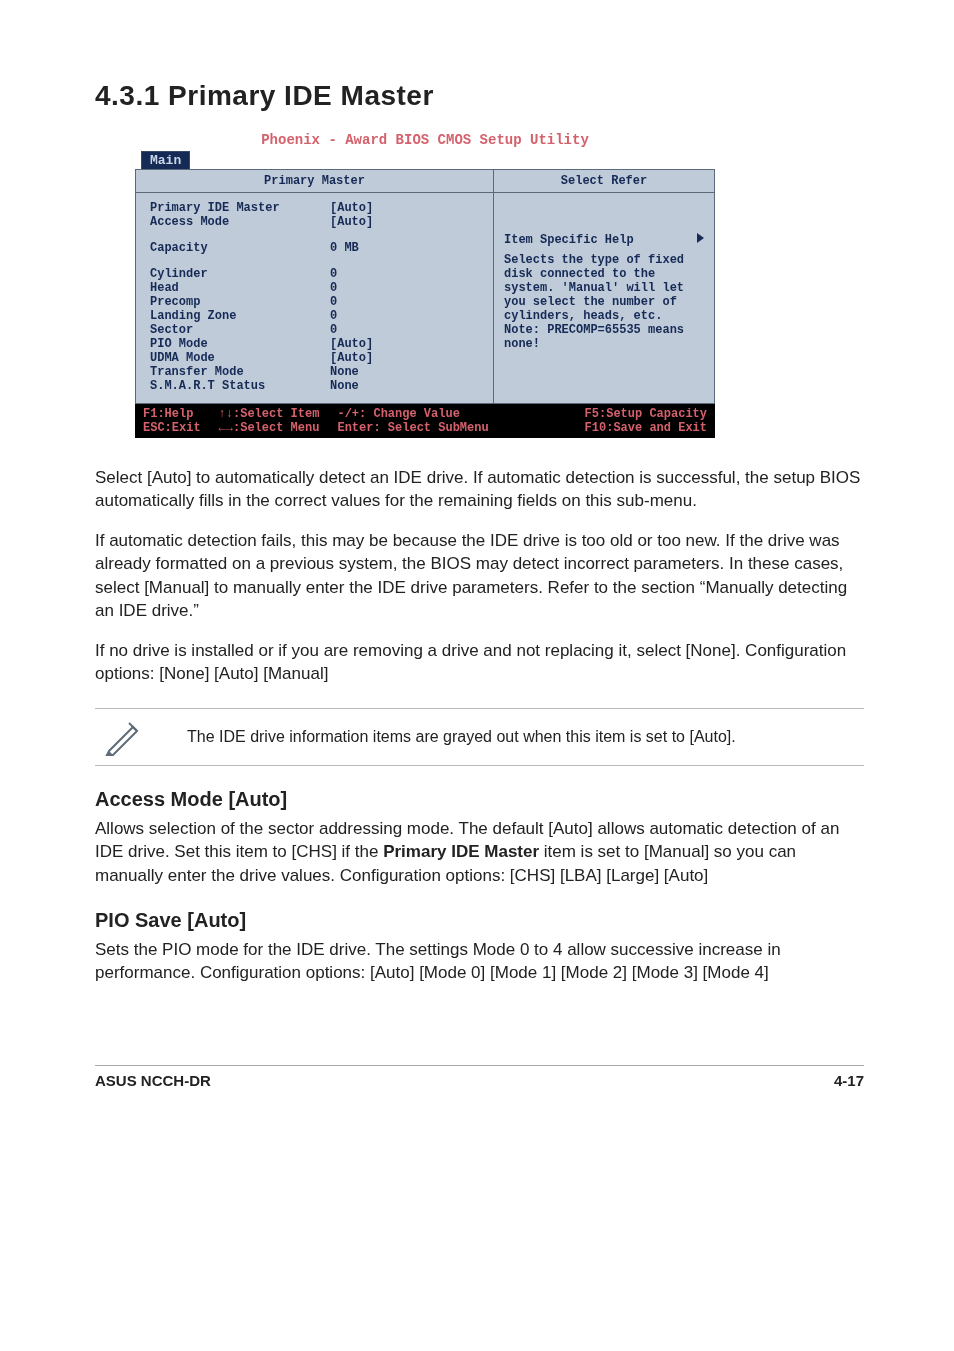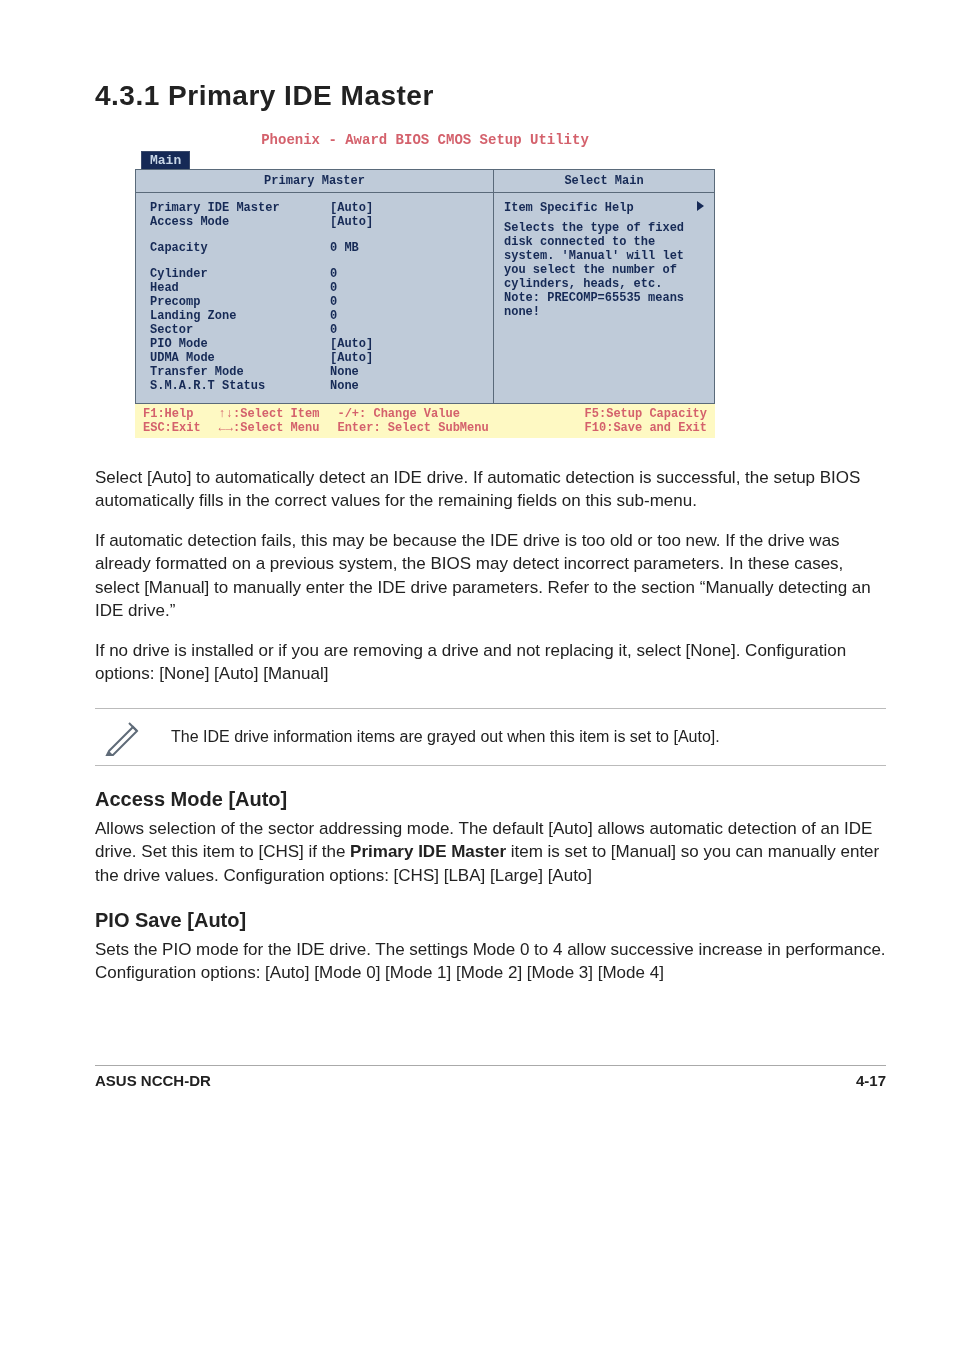--- a/index.html
+++ b/index.html
@@ -5,21 +5,21 @@
   * { box-sizing: border-box; }
   body {
     margin: 0;
     padding: 0;
     background: #fff;
     font-family: Arial, Helvetica, sans-serif;
     color: #222;
     width: 954px;
   }
   .page {
-    padding: 80px 68px 60px 95px;
+    padding: 80px 90px 60px 95px;
   }
   h2.section-num {
     font-size: 28px;
     font-weight: 900;
     margin: 0 0 20px 0;
     letter-spacing: 0.5px;
   }
   
   .bios-wrap {
     margin: 0 0 28px 40px;
@@ -80,30 +80,30 @@
   .bios-body-right {
     width: 220px;
     padding: 8px 10px;
     color: #162a56;
     font-weight: bold;
   }
   .bios-kv { display: flex; }
   .bios-k { width: 180px; }
   .bios-v { flex: 1; }
   .bios-spacer { height: 12px; }
-  .help-head { display: flex; justify-content: space-between; align-items: flex-start; margin-bottom: 6px;}
+  .help-head { display: flex; justify-content: space-between; align-items: flex-start; margin-bottom: 6px; margin-top: 32px;}
   .tri {
     display:inline-block;
     width:0;height:0;
     border-top:5px solid transparent;
     border-bottom:5px solid transparent;
     border-left:7px solid #162a56;
   }
   .bios-footer {
-    background: #fef9c3;
+    background: #000000;
     color: #d4616c;
     font-family: "Courier New", monospace;
     font-size: 12px;
     font-weight: bold;
     padding: 3px 8px;
     display: flex;
     gap: 18px;
   }
   .bios-footer .col { white-space: pre; }
   .bios-footer .col2 { flex:1; }
@@ -118,21 +118,21 @@
     font-size: 17px;
     line-height: 1.38;
     margin: 0 0 16px 0;
   }
   .note-wrap {
     border-top: 1px solid #bbb;
     border-bottom: 1px solid #bbb;
     margin: 22px 0 22px 0;
     display: flex;
     align-items: center;
-    gap: 28px;
+    gap: 44px;
     padding: 8px 4px 8px 8px;
   }
   .note-wrap .pen {
     width: 40px; height: 40px; flex-shrink:0;
   }
   .note-wrap .pen svg { width:40px; height:40px; }
   .note-wrap .txt { font-size: 16px; line-height: 1.35; }
   .bold { font-weight: 900; }
   .footer {
     margin-top: 80px;
@@ -150,21 +150,21 @@
 <div class="page">
 
   <h2 class="section-num">4.3.1   Primary IDE Master</h2>
 
   <div class="bios-wrap">
     <div class="bios-title">Phoenix - Award BIOS CMOS Setup Utility</div>
     <div class="bios-tab">Main</div>
     <div class="bios-box">
       <div class="bios-header-row">
         <div class="bios-header-left">Primary Master</div>
-        <div class="bios-header-right">Select Main</div>
+        <div class="bios-header-right">Select Refer</div>
       </div>
       <div class="bios-body-row">
         <div class="bios-body-left">
           <div class="bios-kv">
             <span class="bios-k">Primary IDE Master</span>
             <span class="bios-v">[Auto]</span>
           </div>
           <div class="bios-kv">
             <span class="bios-k">Access Mode</span>
             <span class="bios-v">[Auto]</span>

